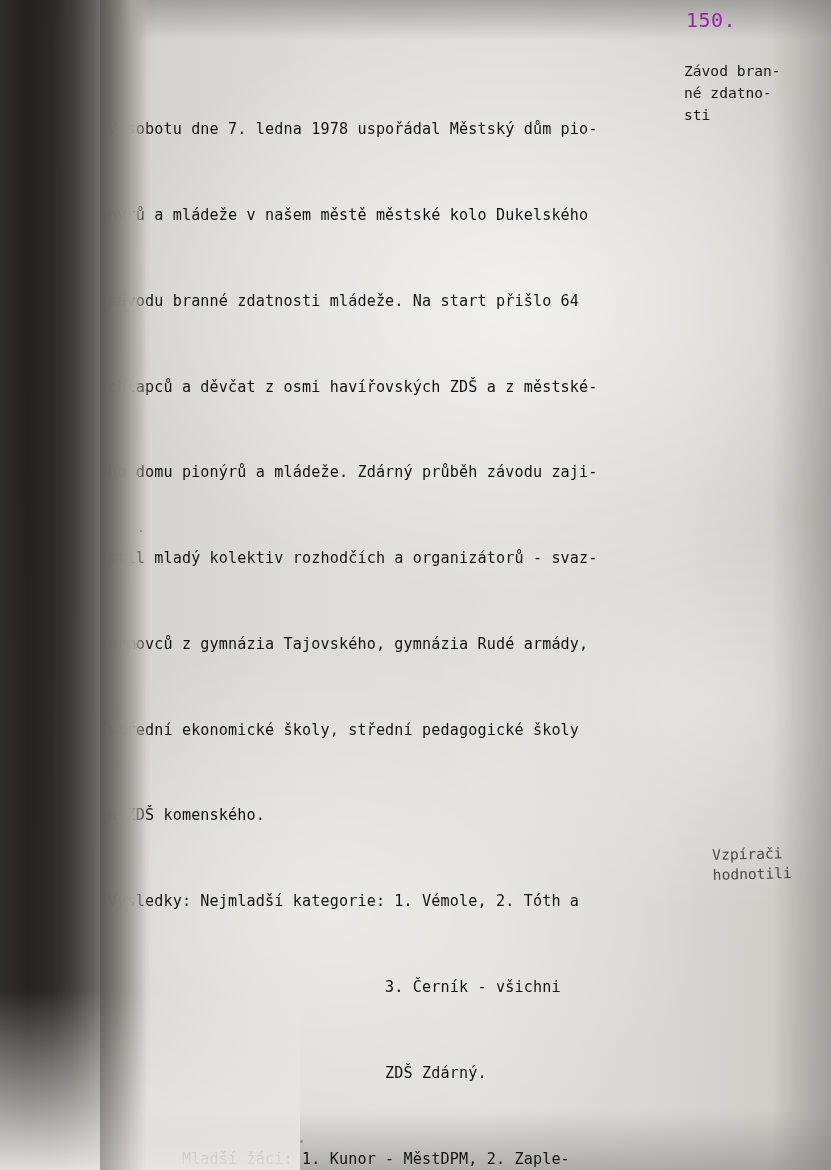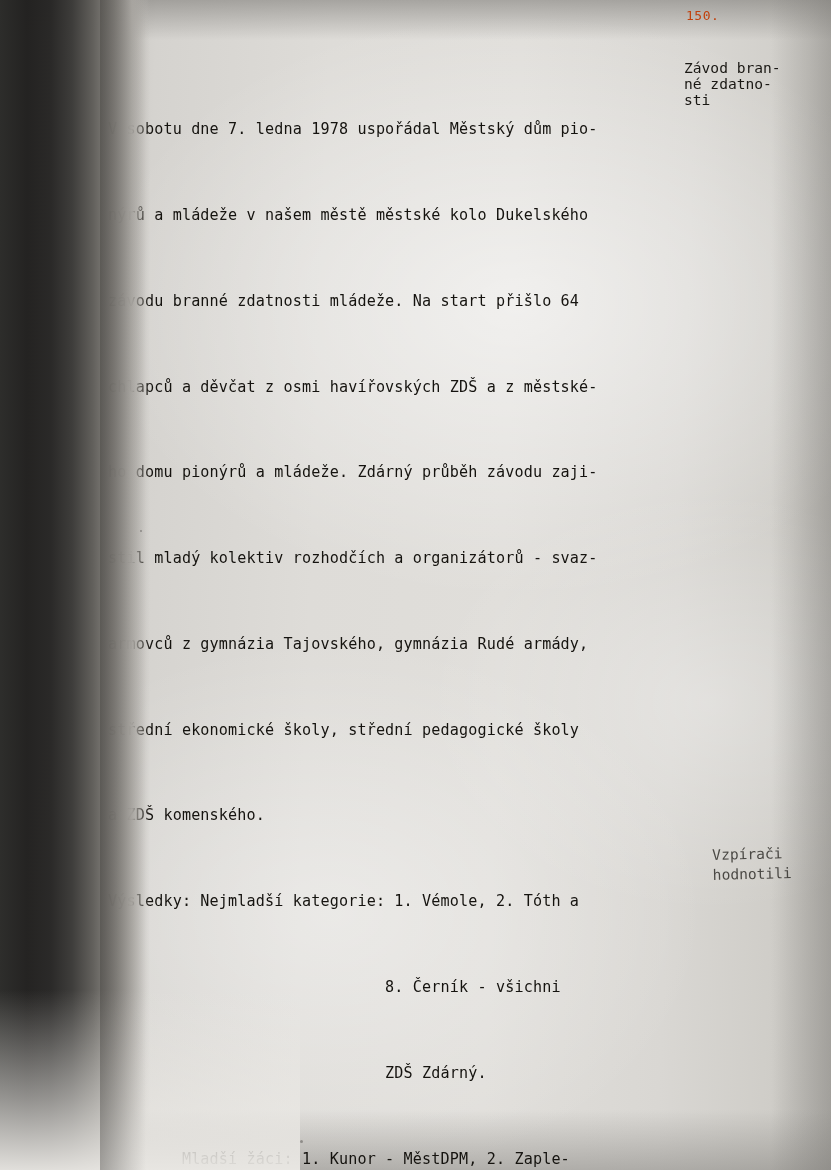--- a/index.html
+++ b/index.html
@@ -57,42 +57,42 @@
   .content {
     position: absolute;
     inset: 0;
     color: #16140f;
   }
 
   .page-number {
     position: absolute;
     top: 8px;
     left: 686px;
-    font-size: 13px;
+    font-size: 20px;
     letter-spacing: 0.5px;
-    color: #c2410c;
+    color: #a21caf;
   }
 
   .body-text {
     position: absolute;
     left: 108px;
     top: 58px;
     width: 576px;
     font-size: 15.1px;
     line-height: 28.6px;
     letter-spacing: 0.15px;
     color: #15130f;
     white-space: pre-wrap;
   }
   .line { display: block; white-space: pre; }
 
   .margin-note {
     position: absolute;
     font-size: 14.6px;
-    line-height: 16px;
+    line-height: 22px;
     white-space: pre;
     color: #1a1814;
   }
   .note-a { left: 684px; top: 60px; }
   .note-b {
     left: 712px; top: 845px;
     color: #2c2a26;
     opacity: 0.82;
     line-height: 20px;
     transform: rotate(-1.4deg);
@@ -130,21 +130,21 @@
       <span class="line">V sobotu dne 7. ledna 1978 uspořádal Městský dům pio-</span>
       <span class="line">nýrů a mládeže v našem městě městské kolo Dukelského</span>
       <span class="line">závodu branné zdatnosti mládeže. Na start přišlo 64</span>
       <span class="line">chlapců a děvčat z osmi havířovských ZDŠ a z městské-</span>
       <span class="line">ho domu pionýrů a mládeže. Zdárný průběh závodu zaji-</span>
       <span class="line">stil mladý kolektiv rozhodčích a organizátorů - svaz-</span>
       <span class="line">armovců z gymnázia Tajovského, gymnázia Rudé armády,</span>
       <span class="line">střední ekonomické školy, střední pedagogické školy</span>
       <span class="line">a ZDŠ komenského.</span>
       <span class="line">Výsledky: Nejmladší kategorie: 1. Vémole, 2. Tóth a</span>
-      <span class="line">                              8. Černík - všichni</span>
+      <span class="line">                              3. Černík - všichni</span>
       <span class="line">                              ZDŠ Zdárný.</span>
       <span class="line">        Mladší žáci: 1. Kunor - MěstDPM, 2. Zaple-</span>
       
       
       
       
       
       
       
       

